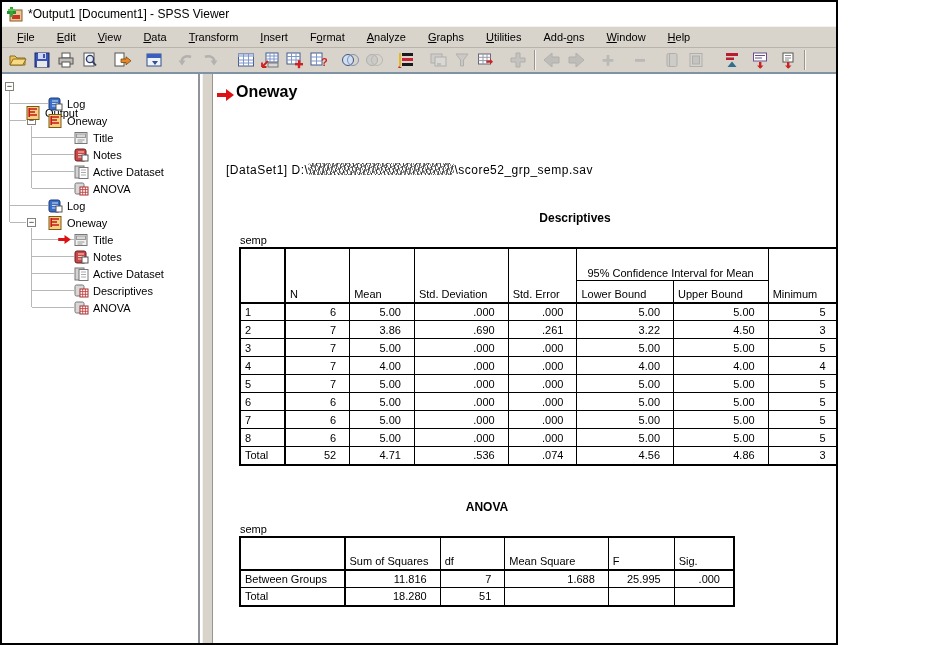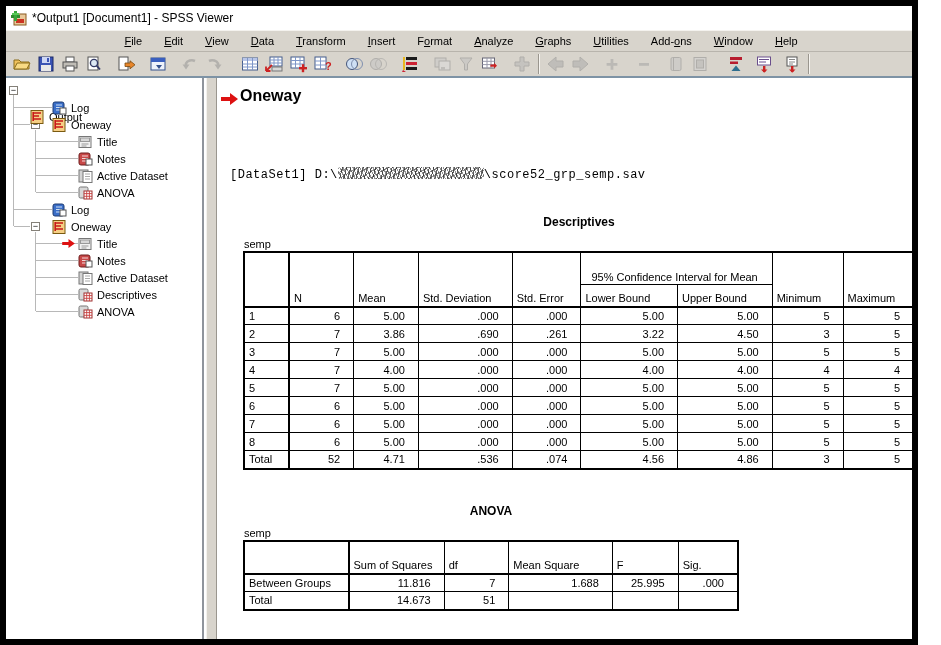--- a/index.html
+++ b/index.html
@@ -1,27 +1,27 @@
 <!DOCTYPE html>
 <html><head>
 <meta charset="utf-8">
 <style>
   * { margin:0; padding:0; box-sizing:border-box; }
   html,body { width:941px; height:645px; overflow:hidden; background:#fff;
               font-family:"Liberation Sans", sans-serif; color:#000; }
-  .window { position:relative; width:918px; height:645px; border:6px solid #000000; }
+  .window { position:relative; width:838px; height:645px; border:2px solid #000000; }
 
   
   .titlebar { height:24px; background:#ffffff; display:flex; align-items:center; padding-left:4px; }
   .titlebar .app-icon { width:17px; height:16px; margin-right:5px; }
   .titlebar .title-text { font-size:12px; }
 
   
   .menubar { height:22px; background:#d8d4cc; border-top:1px solid #f4f2ee; border-bottom:1px solid #b8b4ac;
-             display:flex; align-items:center; padding-left:4px;justify-content:center; }
+             display:flex; align-items:center; padding-left:4px; }
   .menu-item { font-size:11px; padding:3px 11px; cursor:default; }
   .menu-item u { text-decoration:underline; }
 
   
   .toolbar { height:26px; background:#d8d4cc; border-bottom:2px solid #7e93a5;
              display:flex; align-items:center; padding-left:4px; }
   .tbtn { width:24px; height:22px; display:flex; align-items:center; justify-content:center; }
   .tbtn svg { display:block; }
   .dim { opacity:.5; filter:grayscale(1); }
   .tsep { width:2px; height:20px; border-left:1px solid #9a968e; border-right:1px solid #f6f4f0; margin:0 4px; }
@@ -40,21 +40,21 @@
   .titem .ticon { width:15px; height:14px; margin-right:4px; flex:none; }
   .titem .tlabel { font-size:11px; }
   .expander { position:absolute; width:9px; height:9px; background:#fff; border:1px solid #848078;
               font-size:9px; line-height:7px; text-align:center; color:#000; }
   .tline { position:absolute; background:#b8b8b8; }
   .sel-arrow { position:absolute; width:13px; height:9px; }
 
   
   .heading-arrow { position:absolute; left:3px; top:15px; }
   .page-heading { position:absolute; left:22px; top:9px; font-size:16px; font-weight:bold; }
-  .dataset-line { position:absolute; left:12px; top:89px; font-family:Liberation Mono, monospace;
+  .dataset-line { position:absolute; left:12px; top:89px; font-family:Liberation Sans, sans-serif;
                   font-size:12px; letter-spacing:.5px; white-space:nowrap; }
   .scribble { display:inline-block; width:146px; height:12px; vertical-align:-1px; border-radius:3px;
               background:
                 repeating-linear-gradient(105deg, rgba(40,40,40,.75) 0 1px, transparent 1px 4px),
                 repeating-linear-gradient(64deg, rgba(70,70,70,.6) 0 1px, transparent 1px 3px),
                 repeating-linear-gradient(150deg, rgba(30,30,30,.5) 0 1px, transparent 1px 5px); }
 
   .tableblock { position:absolute; }
   .ttitle { text-align:center; font-size:12px; font-weight:bold; }
   .tcaption { font-size:11px; line-height:13px; padding-left:1px; border-bottom:1px solid #000; margin-top:9px; }
@@ -627,21 +627,21 @@
                 <td>11.816</td>
                 <td>7</td>
                 <td>1.688</td>
                 <td>25.995</td>
                 <td>.000</td>
               </tr>
 
 
               <tr>
                 <td class="lbl">Total</td>
-                <td>14.673</td>
+                <td>18.280</td>
                 <td>51</td>
                 <td></td>
                 <td></td>
                 <td></td>
               </tr>
             </tbody>
         </table>
       </div>
     </div>
   </div>

